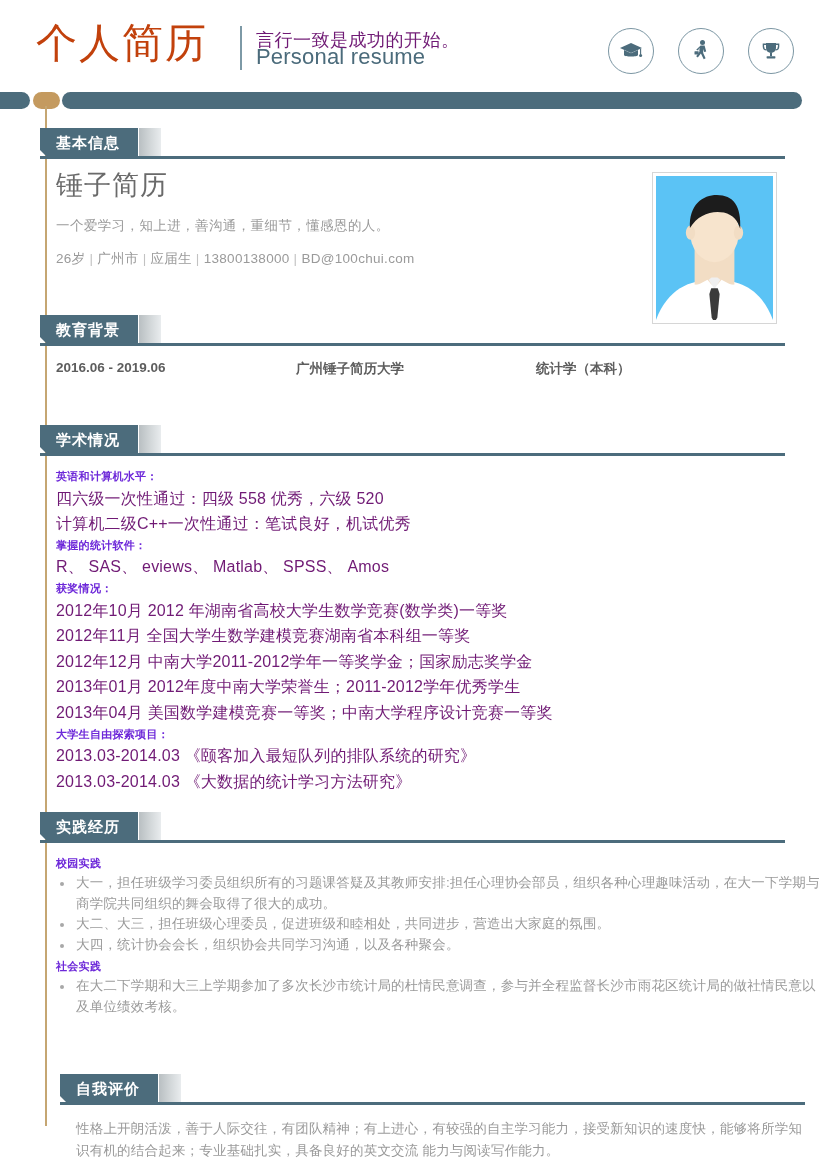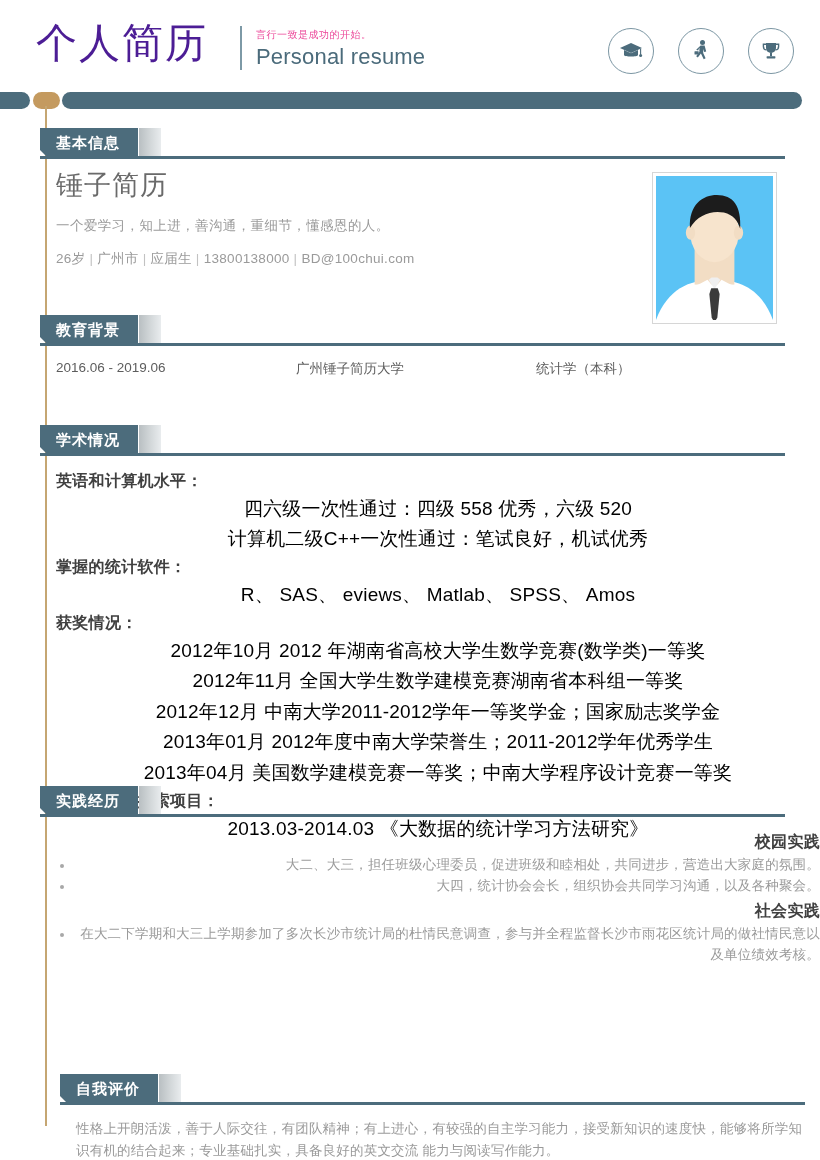--- a/index.html
+++ b/index.html
@@ -20,35 +20,35 @@
   .header {
     position: absolute;
     left: 0; top: 0;
     width: 820px; height: 88px;
   }
   .title-cn {
     position: absolute;
     left: 36px; top: 23px;
     font-size: 41px;
     letter-spacing: 2px;
-    color: #4c1d95;
+    color: #c2410c;
     font-weight: 400;
     line-height: 1;
   }
   .title-divider {
     position: absolute;
     left: 240px; top: 26px;
     width: 2px; height: 44px;
     background: #7d99a6;
   }
   .title-slogan {
     position: absolute;
     left: 256px; top: 28px;
-    font-size: 10px;
-    color: #ec4899;
+    font-size: 18px;
+    color: #701a75;
     letter-spacing: .5px;
   }
   .title-en {
     position: absolute;
     left: 256px; top: 45px;
     font-size: 22px;
     color: #4b6b7b;
     letter-spacing: .2px;
     line-height: 1.1;
   }
@@ -120,21 +120,21 @@
 
   
   .name {
     font-size: 27px; color: #6a6a6a; font-weight: 400;
     letter-spacing: 1px; line-height: 1;
   }
   .tagline { font-size: 13.5px; color: #9a9a9a; letter-spacing: .4px; }
   .contact { font-size: 13.5px; color: #9a9a9a; letter-spacing: .3px; }
   .sep { color: #c2c2c2; padding: 0 4px; }
 
-  .edu-row { display: flex; font-size: 13.5px; font-weight: normal; color: #5d5d5d; }
+  .edu-row { display: flex; font-size: 13.5px; font-weight: bold; color: #5d5d5d; }
   .edu-date { width: 240px; }
   .edu-school { width: 240px; }
   .edu-major { flex: 1; }
 
   ul.bul { list-style: none; margin: 0; padding: 0; }
   ul.bul > li {
     position: relative;
     padding-left: 20px;
     font-size: 13.5px;
     color: #9a9a9a;
@@ -143,22 +143,22 @@
   }
   ul.bul > li::before {
     content: "";
     position: absolute;
     left: 4px; top: 9px;
     width: 4px; height: 4px;
     border-radius: 50%;
     background: #a8a8a8;
   }
 
-  .lbl { font-size: 16px; font-weight: bold; color: #404040; letter-spacing: .3px; line-height: 1.6; }
-  .ln  { font-size: 19px; color: #000000; letter-spacing: .2px; line-height: 1.6; text-align: center; }
+  .lbl { font-size: 11px; font-weight: bold; color: #6d28d9; letter-spacing: .3px; line-height: 1.6; }
+  .ln  { font-size: 16px; color: #701a75; letter-spacing: .2px; line-height: 1.6; }
   .para { font-size: 13.5px; color: #9a9a9a; line-height: 1.65; letter-spacing: .2px; }
 
   
   .photo {
     position: absolute;
     left: 652px; top: 172px;
     width: 125px; height: 152px;
     border: 1px solid #d6d6d6;
     background: #ffffff;
     padding: 3px;
@@ -274,35 +274,37 @@
     <div>
       <div class="lbl">获奖情况：</div>
       <div class="ln">2012年10月 2012 年湖南省高校大学生数学竞赛(数学类)一等奖</div>
       <div class="ln">2012年11月 全国大学生数学建模竞赛湖南省本科组一等奖</div>
       <div class="ln">2012年12月 中南大学2011-2012学年一等奖学金；国家励志奖学金</div>
       <div class="ln">2013年01月 2012年度中南大学荣誉生；2011-2012学年优秀学生</div>
       <div class="ln">2013年04月 美国数学建模竞赛一等奖；中南大学程序设计竞赛一等奖</div>
     </div>
     <div>
       <div class="lbl">大学生自由探索项目：</div>
+      <div class="ln">2013.03-2014.03 《颐客加入最短队列的排队系统的研究》</div>
       <div class="ln">2013.03-2014.03 《大数据的统计学习方法研究》</div>
     </div>
   </div>
 </div>
 
-<div class="section" style="top:786px;text-align:right;">
+<div class="section" style="top:812px;">
   <div class="tab-wrap">
     <div class="tab">实践经历</div>
     <div class="tab-ribbon" style="left:139px;"></div>
     <div class="tab-rule"></div>
   </div>
   <div class="sec-body" style="padding-top:13px;">
     <div>
       <div class="lbl">校园实践</div>
       <ul class="bul">
+        <li>大一，担任班级学习委员组织所有的习题课答疑及其教师安排:担任心理协会部员，组织各种心理趣味活动，在大一下学期与商学院共同组织的舞会取得了很大的成功。</li>
         <li>大二、大三，担任班级心理委员，促进班级和睦相处，共同进步，营造出大家庭的氛围。</li>
         <li>大四，统计协会会长，组织协会共同学习沟通，以及各种聚会。</li>
       </ul>
     </div>
     <div style="margin-top:2px;">
       <div class="lbl">社会实践</div>
       <ul class="bul">
         <li>在大二下学期和大三上学期参加了多次长沙市统计局的杜情民意调查，参与并全程监督长沙市雨花区统计局的做社情民意以及单位绩效考核。</li>
       </ul>
     </div>

